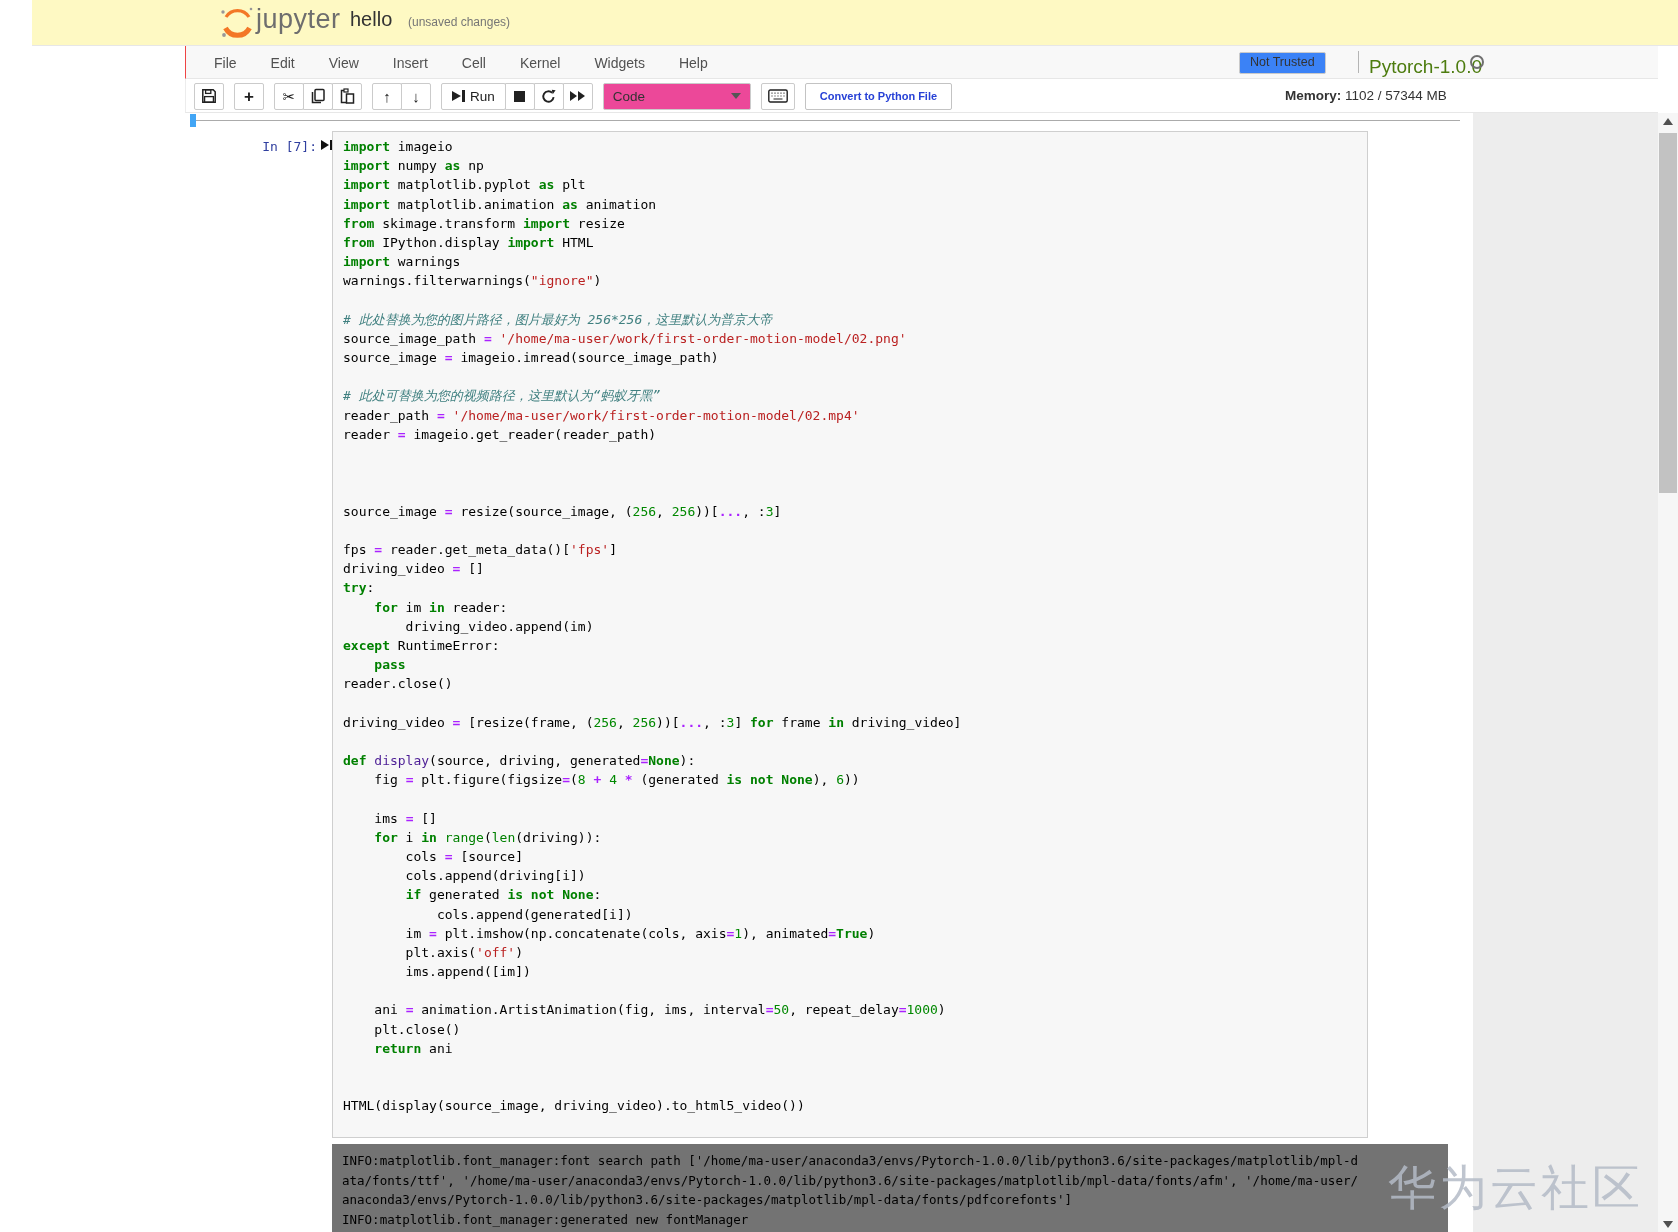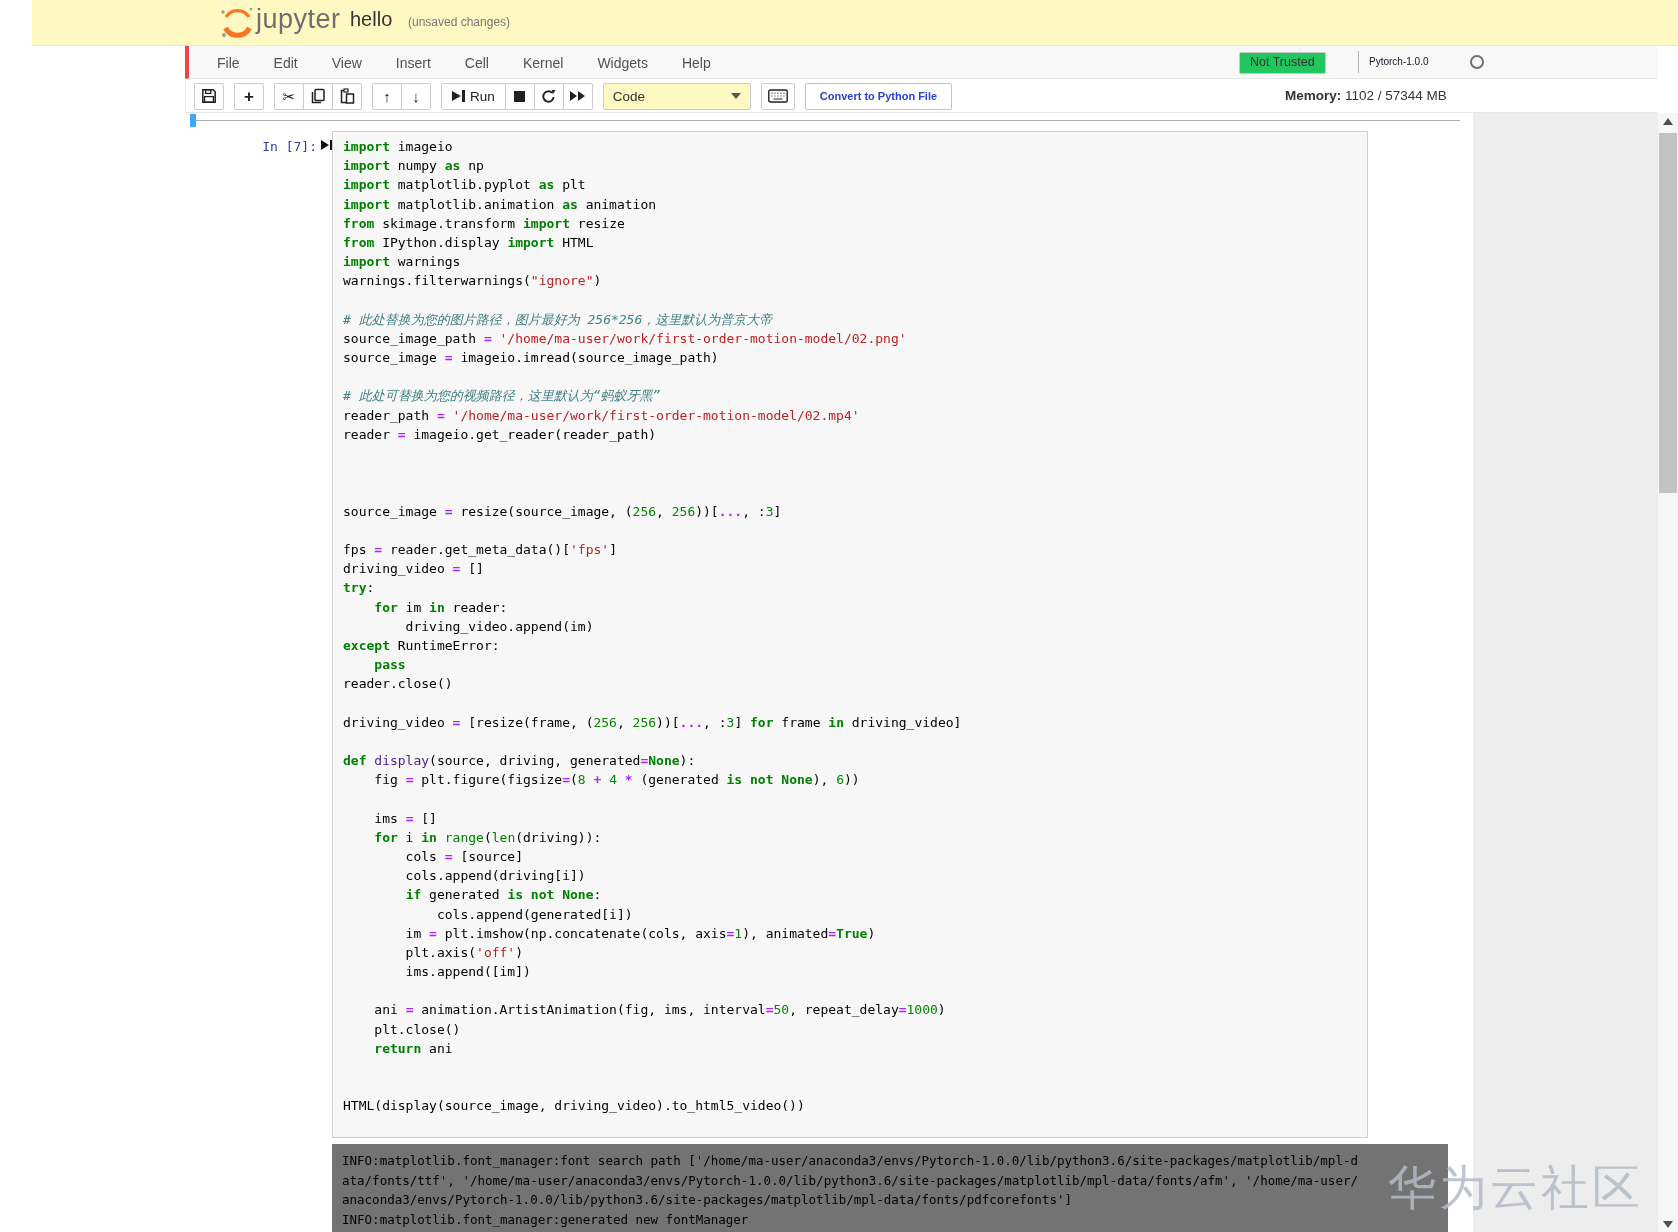--- a/index.html
+++ b/index.html
@@ -7,43 +7,43 @@
               font-family:"Liberation Sans","DejaVu Sans",sans-serif; }
 
   
   #header { position:absolute; left:0; top:0; width:1678px; height:46px; background:#fef9c3; border-bottom:1px solid #e7e7e7;margin-left:32px; }
   #logo { position:absolute; left:186px; top:4px; width:118px; height:38px; cursor:pointer; }
   #logo-text { position:absolute; left:224px; top:4px; font-size:27px; color:#6e6e6e; letter-spacing:0.5px; }
   #nb-title { position:absolute; left:318px; top:8px; font-size:20px; color:#333; cursor:pointer; }
   #nb-status { position:absolute; left:376px; top:15px; font-size:12px; color:#767676; }
 
   
-  #menubar { position:absolute; left:185px; top:46px; width:1473px; height:33px; background:#f8f8f8; border-bottom:1px solid #e7e7e7; border-left:4px solid #ef4444; }
+  #menubar { position:absolute; left:185px; top:46px; width:1473px; height:33px; background:#f8f8f8; border-bottom:1px solid #e7e7e7; border-left:1px solid #ef4444; }
   #menu-items { display:flex; gap:34px; padding-left:28px; height:33px; align-items:center; }
   .menu-item { font-size:14px; color:#515151; cursor:pointer; }
   #not-trusted { position:absolute; left:1239px; top:52px; height:22px; padding:2px 10px; font-size:12.5px; color:#333;
-                 background:#22c55e; border:1px solid #cacaca; border-radius:2px; }
+                 background:#3b82f6; border:1px solid #cacaca; border-radius:2px; }
   #kernel-sep { position:absolute; left:1358px; top:51px; width:1px; height:22px; background:#b5b5b5; }
-  #kernel-name { position:absolute; left:1369px; top:56px; font-size:10px; color:#0f172a; }
+  #kernel-name { position:absolute; left:1369px; top:56px; font-size:19px; color:#4d7c0f; }
   #kernel-circle { position:absolute; left:1470px; top:55px; width:14px; height:14px; border:2px solid #6f6f6f; border-radius:50%; background:transparent; }
 
   
   #toolbar { position:absolute; left:185px; top:79px; width:1473px; height:34px; background:#fff; border-bottom:1px solid #e7e7e7; border-left:1px solid #ececec; }
   #toolbar-inner { display:flex; align-items:center; height:34px; padding-left:8px; }
   .btn-group { display:flex; margin-right:10px; }
   .tb-btn { min-width:30px; height:27px; background:#fff; border:1px solid #cbcbcb; border-radius:2px;
             display:flex; align-items:center; justify-content:center; cursor:pointer; color:#212121; font-size:14px; }
   .btn-group .tb-btn + .tb-btn { margin-left:-1px; border-radius:0 2px 2px 0; }
   .glyph { font-size:15px; font-weight:bold; color:#212121; line-height:1; }
   .play-tri { width:0; height:0; border-left:9px solid #212121; border-top:5.5px solid transparent; border-bottom:5.5px solid transparent; display:inline-block; }
   .play-bar { width:3px; height:12px; background:#212121; display:inline-block; margin-left:1px; }
   .ff-tri  { width:0; height:0; border-left:7px solid #212121; border-top:5px solid transparent; border-bottom:5px solid transparent; display:inline-block; }
   .stop-sq { width:11px; height:11px; background:#212121; display:inline-block; }
   #run-btn { padding:0 10px; gap:5px; font-size:13.5px; color:#212121; }
-  #cell-type { width:148px; height:27px; border:1px solid #cbcbcb; border-radius:2px; background:#fef9c3; display:flex; align-items:center;
+  #cell-type { width:148px; height:27px; border:1px solid #cbcbcb; border-radius:2px; background:#ec4899; display:flex; align-items:center;
                justify-content:space-between; padding:0 9px; font-size:13.5px; color:#333; cursor:pointer; margin-right:10px; }
   .caret-down { width:0; height:0; border-left:5px solid transparent; border-right:5px solid transparent; border-top:6px solid #555; }
   #kbd-btn { width:34px; margin-right:10px; }
   #convert-btn { height:27px; padding:0 14px; background:#fff; border:1px solid #c3c3c3; border-radius:2px;
                  color:#2741d6; font-weight:bold; font-size:11px; display:flex; align-items:center; cursor:pointer; }
   #memory { position:absolute; left:1285px; top:88px; font-size:13.5px; color:#333; }
   #memory b { font-weight:bold; }
 
   
   #notebook { position:absolute; left:185px; top:113px; width:1288px; height:1119px; background:#fff; }

